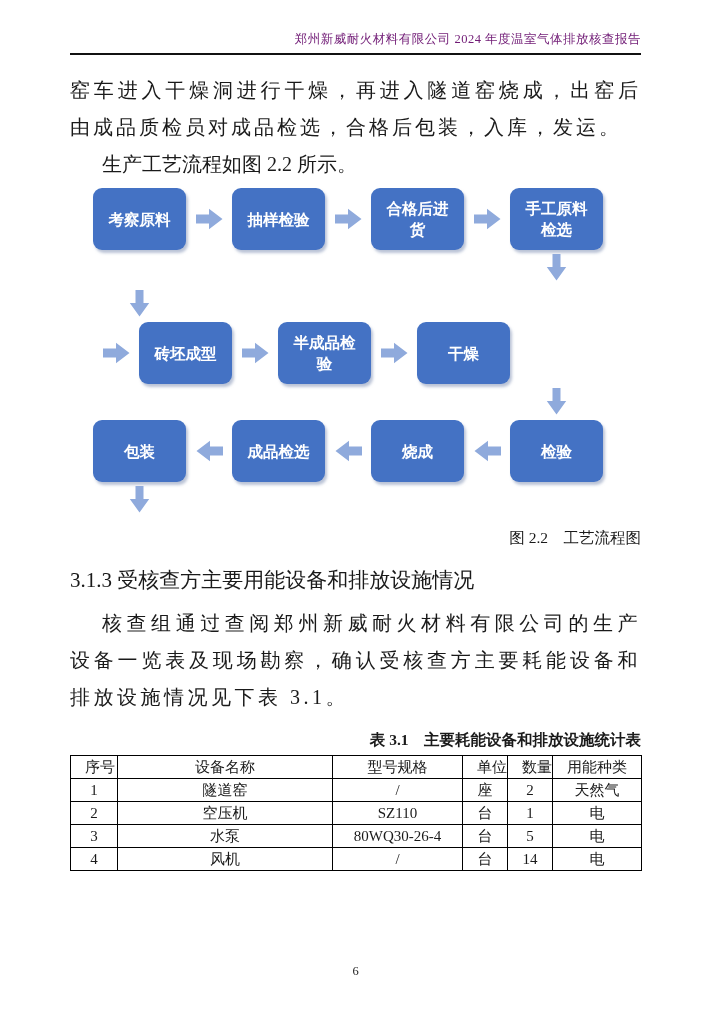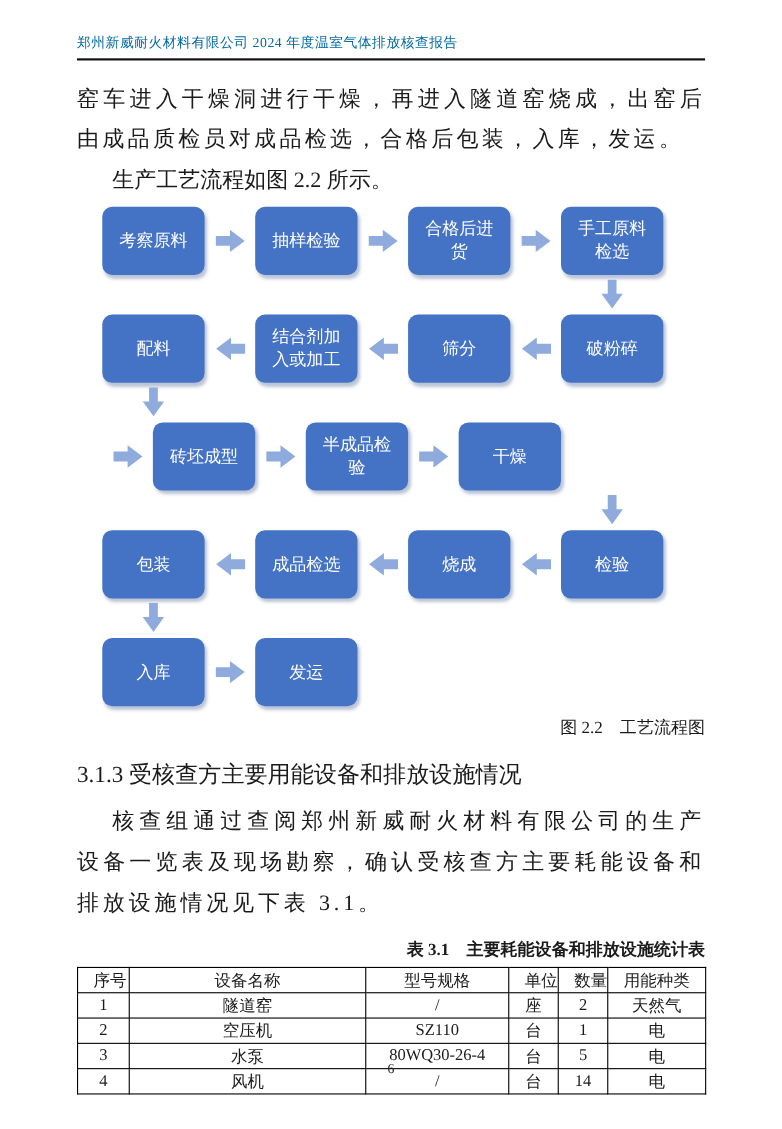--- a/index.html
+++ b/index.html
@@ -5,36 +5,36 @@
   * { margin:0; padding:0; box-sizing:border-box; }
   html,body { background:#ffffff; }
   body { font-family:"Liberation Serif","DejaVu Serif",serif; color:#1a1a1a; }
   .page {
     position:relative; width:711px; height:1026px; margin:0 auto;
     background:#ffffff; overflow:hidden;
   }
   
   .doc-header { margin:0 70px; padding-top:31px; }
   .doc-header-text {
-    text-align:left; font-size:12.5px; color:#0369a1; letter-spacing:0.5px;
+    text-align:right; font-size:12.5px; color:#701a75; letter-spacing:0.5px;
     padding-bottom:5px;
   }
   .doc-header-rule { border-bottom:2px solid #111; }
   
   .content { padding:0 70px; }
   .body-par {
     font-size:20px; line-height:37px; text-align:justify; text-justify:inter-character;
   }
   .p1 { margin-top:17px; letter-spacing:3px; }
   .p2 { margin-top:0; text-indent:32px; }
   .p3 { margin-top:11px; text-indent:32px; letter-spacing:3.5px; }
   .section-heading { margin-top:15px; font-size:21px; line-height:28px; }
   
   .flowchart { margin-top:5px; margin-left:23px; width:510px; }
-  .fc-row { display:flex; align-items:center; }
+  .fc-row { display:flex; align-items:center;font-weight:bold; }
   .fc-box {
     width:93px; height:62px; background:#4472C4; border-radius:9px;
     color:#ffffff; font-size:15.5px; line-height:21px;
     display:flex; align-items:center; justify-content:center; text-align:center;
     white-space:pre-line; box-shadow:2px 3px 3px rgba(130,145,180,0.55);
   }
   .fc-gap { width:46px; height:62px; display:flex; align-items:center; justify-content:center; }
   .fc-connector { position:relative; height:36px; }
   .fc-connector svg { position:absolute; top:4px; }
   .conn-left  { left:36px; }
@@ -92,42 +92,20 @@
           </div>
         <div class="fc-box">手工原料
 检选</div>
       </div>
       <div class="fc-connector">
         <svg class="conn-right" width="21" height="27" viewBox="0 0 21 27">
             <path d="M6.5 0 H14.5 V13 H20.2 L10.5 26.5 L0.8 13 H6.5 Z" fill="#8FAADC"></path>
           </svg>
       </div>
 
-      <div class="fc-row">
-        <div class="fc-box">配料</div>
-        <div class="fc-gap">
-            <svg width="27" height="22" viewBox="0 0 27 22">
-              <path d="M27 6.5 H14 V0.8 L0.5 11 L14 21.2 V15.5 H27 Z" fill="#8FAADC"></path>
-            </svg>
-          </div>
-        <div class="fc-box">结合剂加
-入或加工</div>
-        <div class="fc-gap">
-            <svg width="27" height="22" viewBox="0 0 27 22">
-              <path d="M27 6.5 H14 V0.8 L0.5 11 L14 21.2 V15.5 H27 Z" fill="#8FAADC"></path>
-            </svg>
-          </div>
-        <div class="fc-box">筛分</div>
-        <div class="fc-gap">
-            <svg width="27" height="22" viewBox="0 0 27 22">
-              <path d="M27 6.5 H14 V0.8 L0.5 11 L14 21.2 V15.5 H27 Z" fill="#8FAADC"></path>
-            </svg>
-          </div>
-        <div class="fc-box">破粉碎</div>
-      </div>
       <div class="fc-connector">
         <svg class="conn-left" width="21" height="27" viewBox="0 0 21 27">
             <path d="M6.5 0 H14.5 V13 H20.2 L10.5 26.5 L0.8 13 H6.5 Z" fill="#8FAADC"></path>
           </svg>
       </div>
 
       <div class="fc-row">
         <div class="fc-gap">
             <svg width="27" height="22" viewBox="0 0 27 22">
               <path d="M0 6.5 H13 V0.8 L26.5 11 L13 21.2 V15.5 H0 Z" fill="#8FAADC"></path>
@@ -174,29 +152,20 @@
             </svg>
           </div>
         <div class="fc-box">检验</div>
       </div>
       <div class="fc-connector">
         <svg class="conn-left" width="21" height="27" viewBox="0 0 21 27">
             <path d="M6.5 0 H14.5 V13 H20.2 L10.5 26.5 L0.8 13 H6.5 Z" fill="#8FAADC"></path>
           </svg>
       </div>
 
-      <div class="fc-row">
-        <div class="fc-box">入库</div>
-        <div class="fc-gap">
-            <svg width="27" height="22" viewBox="0 0 27 22">
-              <path d="M0 6.5 H13 V0.8 L26.5 11 L13 21.2 V15.5 H0 Z" fill="#8FAADC"></path>
-            </svg>
-          </div>
-        <div class="fc-box">发运</div>
-      </div>
 
     </div>
 
     <div class="fig-caption">图 2.2　工艺流程图</div>
 
     <div class="section-heading">3.1.3 受核查方主要用能设备和排放设施情况</div>
 
     <p class="body-par p3">核查组通过查阅郑州新威耐火材料有限公司的生产设备一览表及现场勘察，确认受核查方主要耗能设备和排放设施情况见下表 3.1。</p>
 
     <div class="table-caption">表 3.1　主要耗能设备和排放设施统计表</div>

